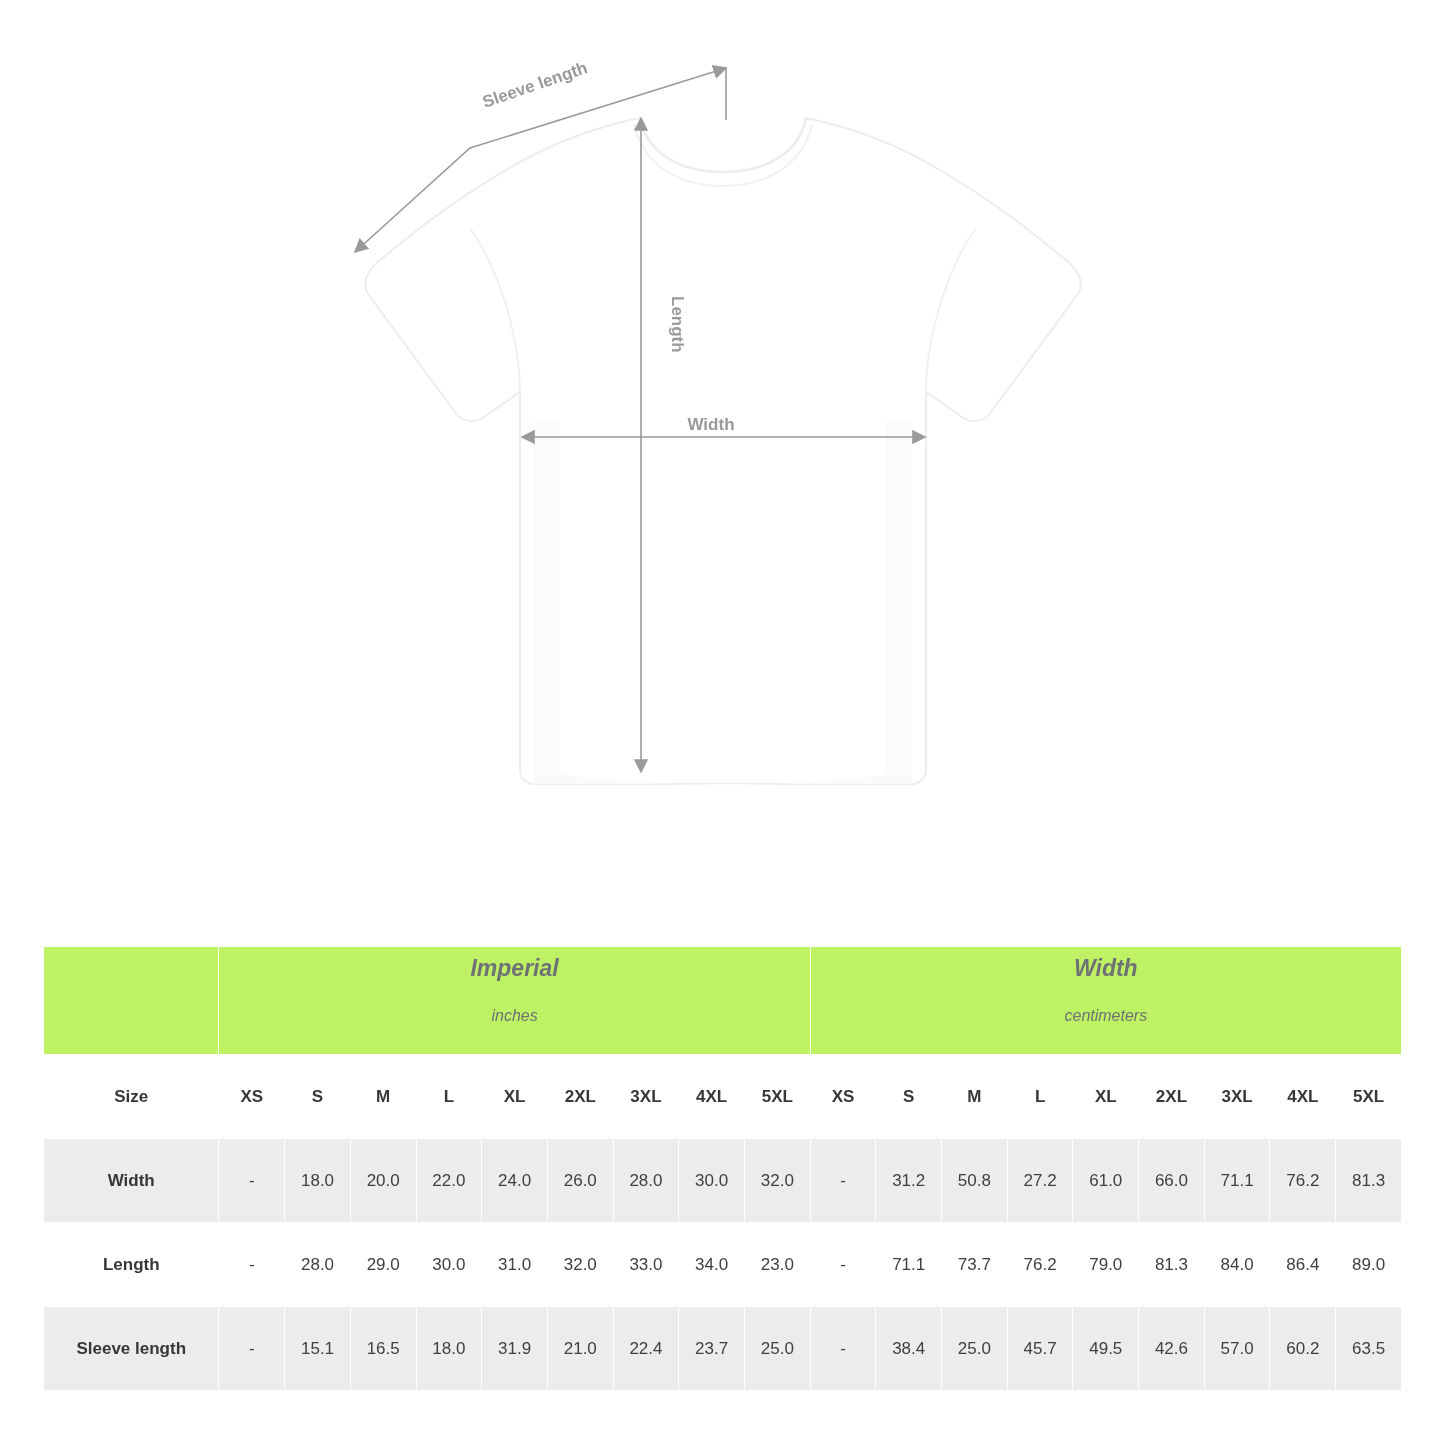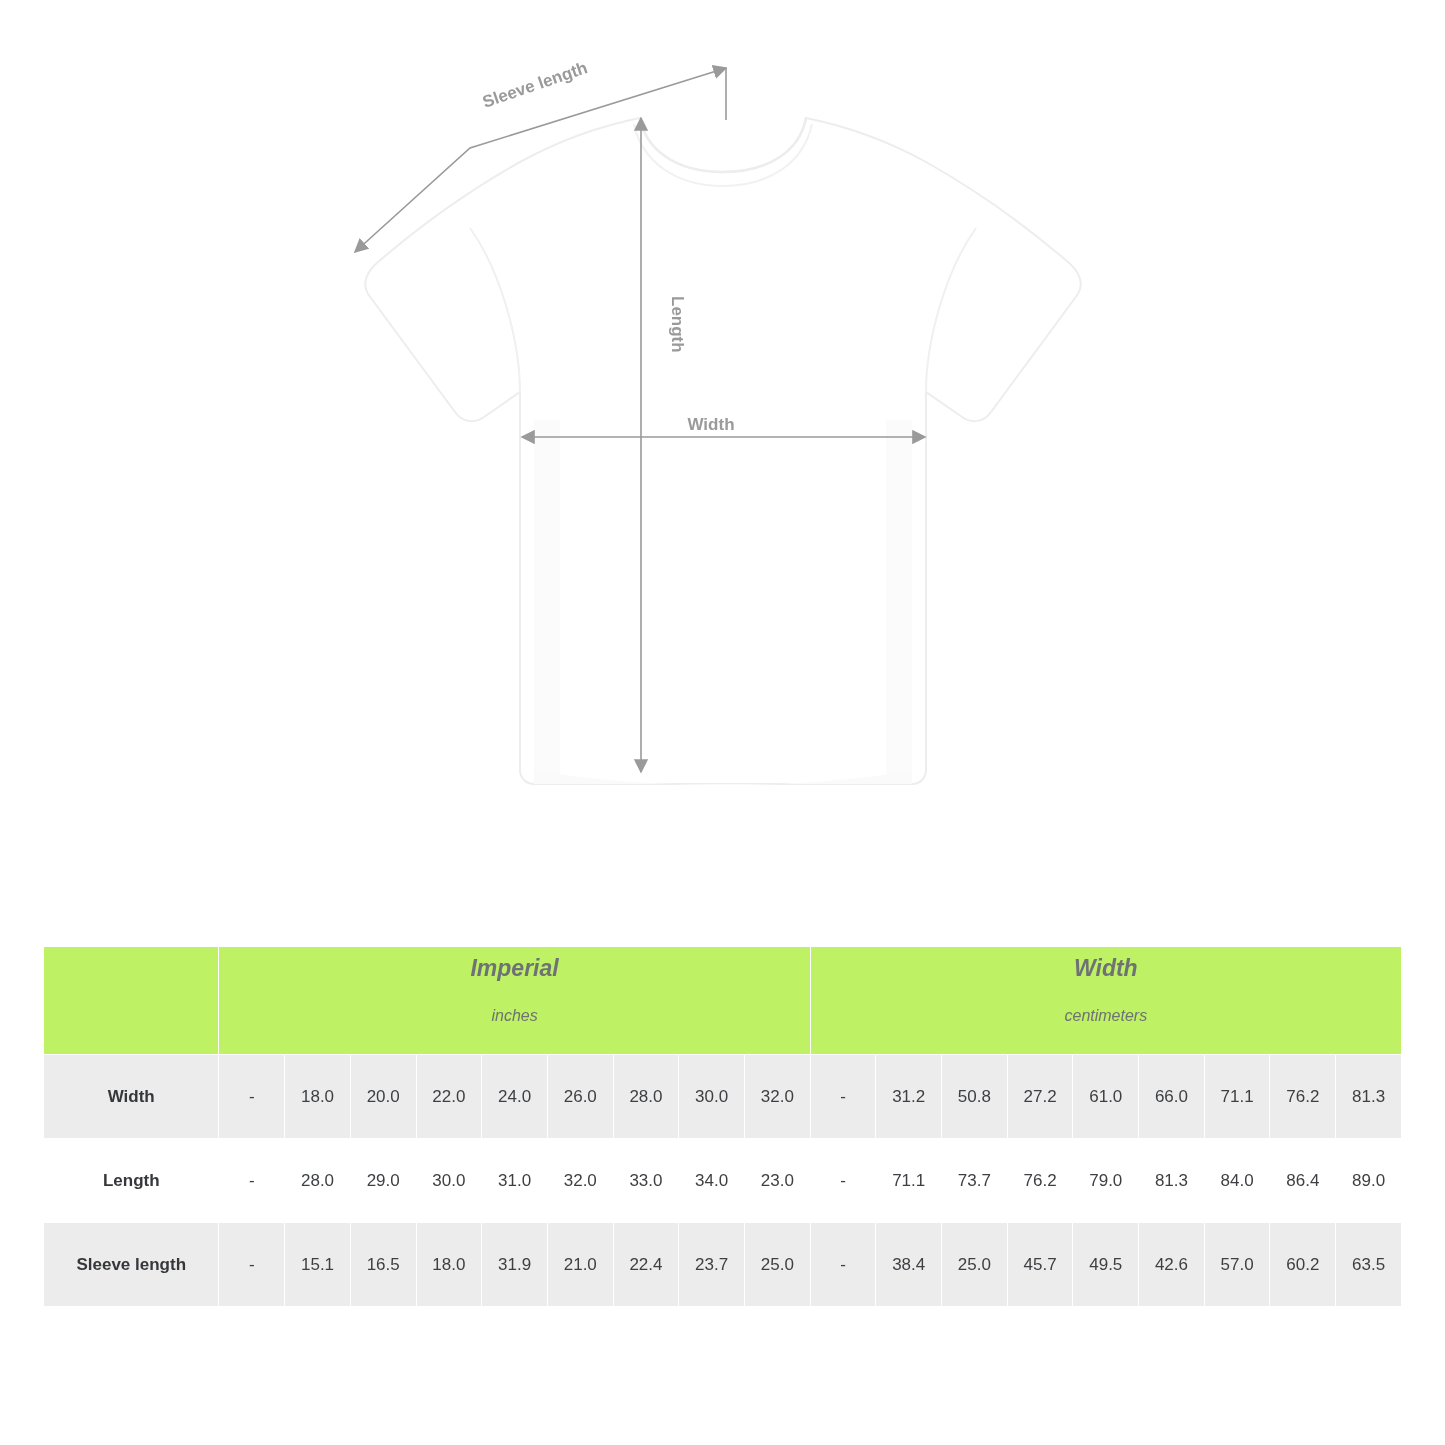--- a/index.html
+++ b/index.html
@@ -213,20 +213,41 @@
           <td></td>
           <td colspan="9">
             <div class="unit-name">Imperial</div>
             <div class="unit-sub">inches</div>
           </td>
           <td colspan="9">
             <div class="unit-name">Width</div>
             <div class="unit-sub">centimeters</div>
           </td>
         </tr>
+        <tr class="size-row">
+          <td class="rowlabel">Size</td>
+          <td>XS</td>
+          <td>S</td>
+          <td>M</td>
+          <td>L</td>
+          <td>XL</td>
+          <td>2XL</td>
+          <td>3XL</td>
+          <td>4XL</td>
+          <td>5XL</td>
+          <td>XS</td>
+          <td>S</td>
+          <td>M</td>
+          <td>L</td>
+          <td>XL</td>
+          <td>2XL</td>
+          <td>3XL</td>
+          <td>4XL</td>
+          <td>5XL</td>
+        </tr>
       </thead>
       <tbody>
         <tr class="shaded">
           <td class="rowlabel">Width</td>
           <td class="value">-</td>
           <td class="value">18.0</td>
           <td class="value">20.0</td>
           <td class="value">22.0</td>
           <td class="value">24.0</td>
           <td class="value">26.0</td>

